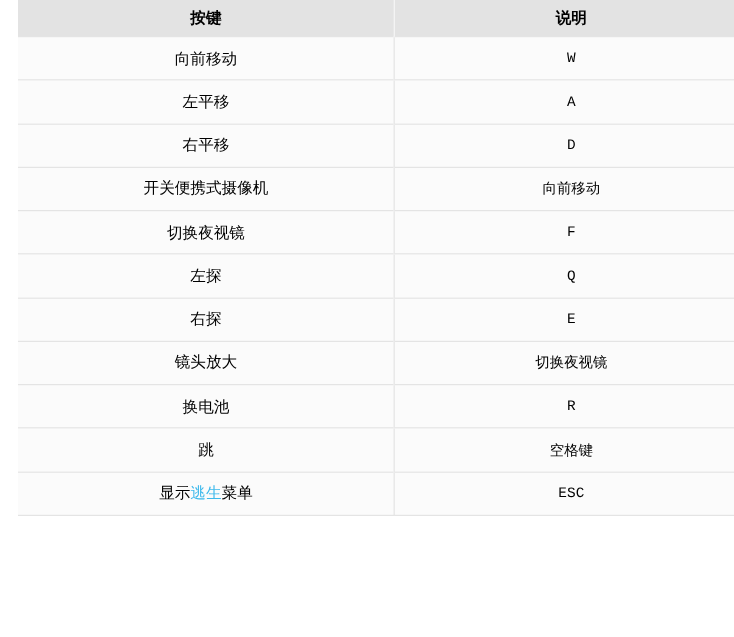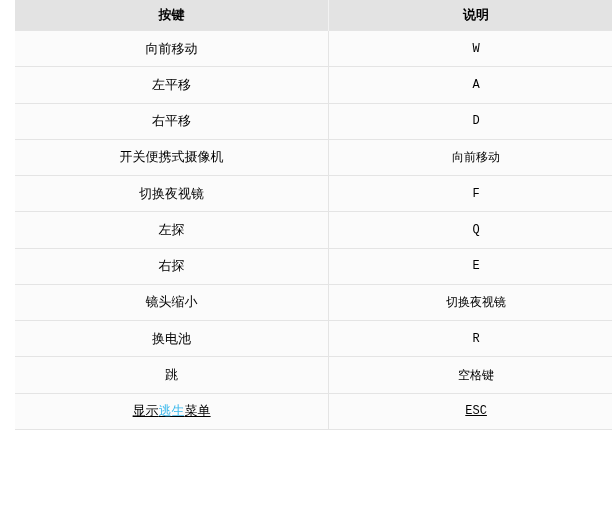--- a/index.html
+++ b/index.html
@@ -34,21 +34,21 @@
     background:var(--header-bg);
     font-weight:bold;
     height:30px;
   }
   thead th:first-child{border-right:1px solid #f2f2f2;}
   tbody td{
     background:var(--row-bg);
     border-top:1px solid var(--border-color);
   }
   tbody td:first-child{border-right:1px solid var(--border-color);}
-  tbody tr:last-child td{border-bottom:1px solid var(--border-color);text-decoration:underline;}
+  tbody tr:last-child td{border-bottom:1px solid var(--border-color);}
   td.desc-cell{
     font-family:"Liberation Mono","DejaVu Sans Mono",monospace;
     font-size:12px;
   }
   .inline-link{
     color:var(--link-color);
     cursor:pointer;
     text-decoration:none;
   }
 </style>
@@ -89,21 +89,21 @@
       </tr>
       <tr>
         <td class="key-cell"><span>左探</span></td>
         <td class="desc-cell"><span>Q</span></td>
       </tr>
       <tr>
         <td class="key-cell"><span>右探</span></td>
         <td class="desc-cell"><span>E</span></td>
       </tr>
       <tr>
-        <td class="key-cell"><span>镜头缩小</span></td>
+        <td class="key-cell"><span>镜头放大</span></td>
         <td class="desc-cell"><span>切换夜视镜</span></td>
       </tr>
       <tr>
         <td class="key-cell"><span>换电池</span></td>
         <td class="desc-cell"><span>R</span></td>
       </tr>
       <tr>
         <td class="key-cell"><span>跳</span></td>
         <td class="desc-cell"><span>空格键</span></td>
       </tr>

